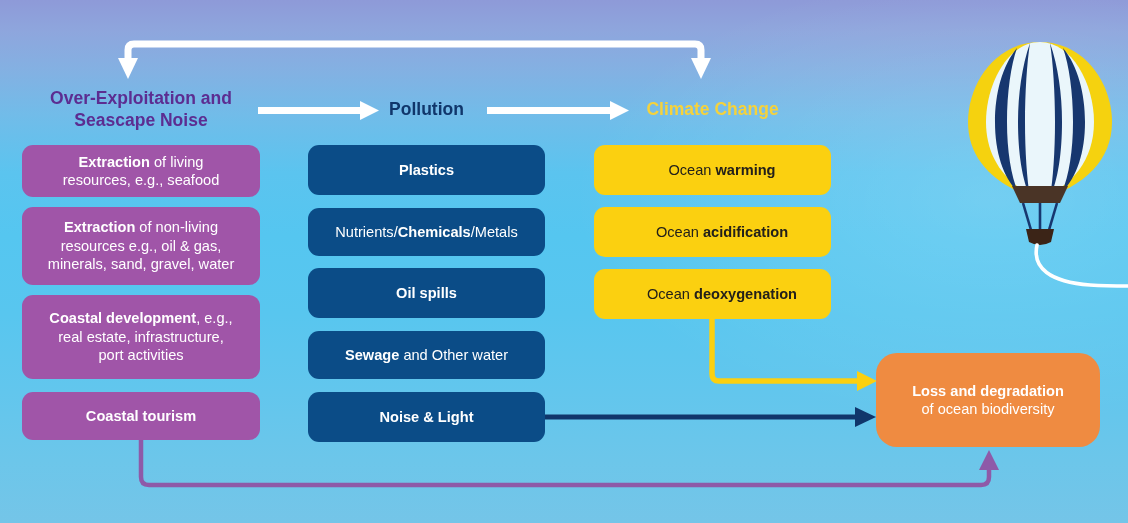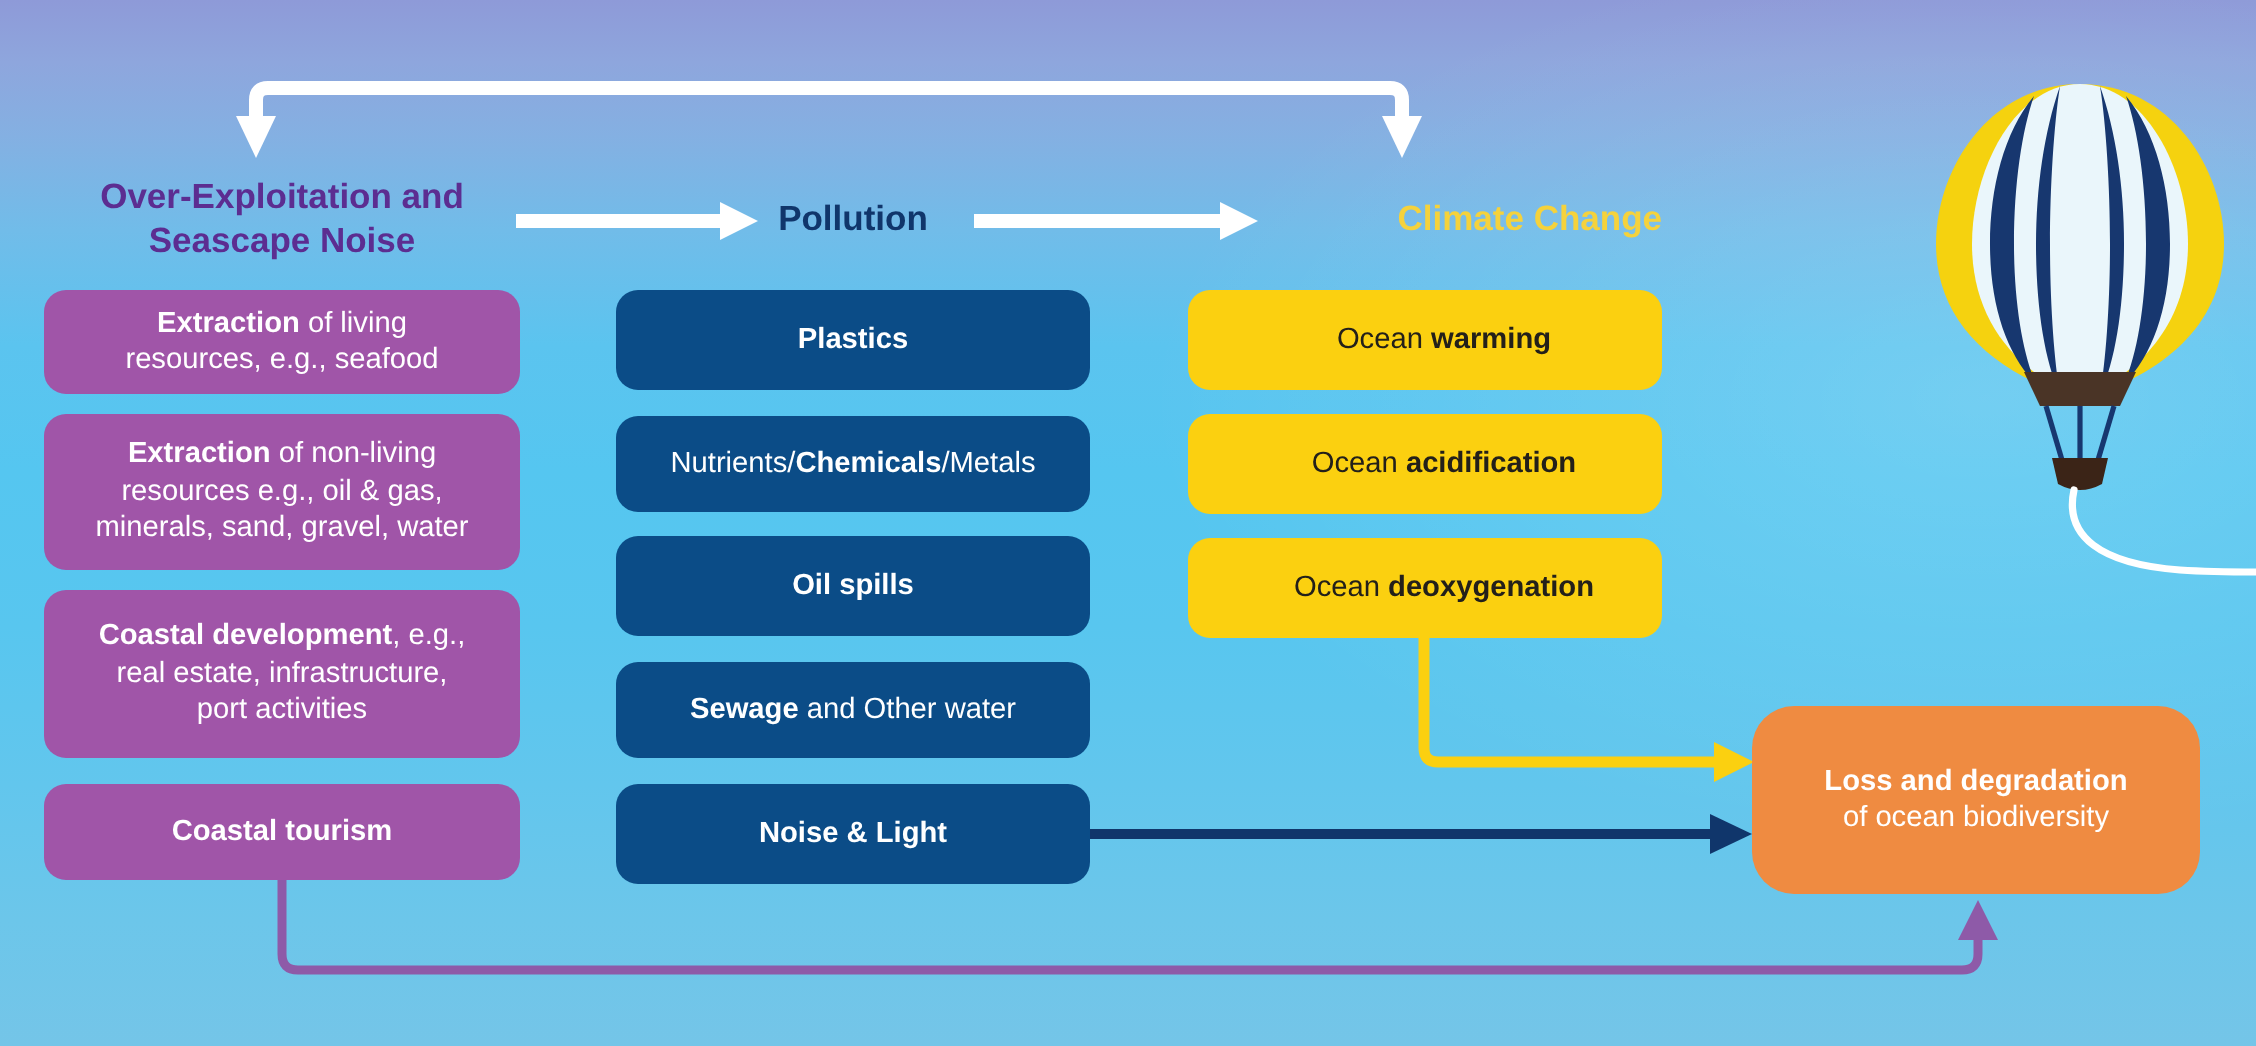--- a/index.html
+++ b/index.html
@@ -60,21 +60,20 @@
   }
   #head-poll {
     left: 308px; top: 99px; width: 237px;
     font-size: 17.5px;
     color: #10366b;
   }
   #head-clim {
     left: 594px; top: 99px; width: 237px;
     font-size: 17.5px;
     color: #f5d23c;
-    text-align: right;
   }
 
   .node {
     position: absolute;
     z-index: 6;
     border-radius: 11px;
     display: flex;
     align-items: center;
     justify-content: center;
     text-align: center;

